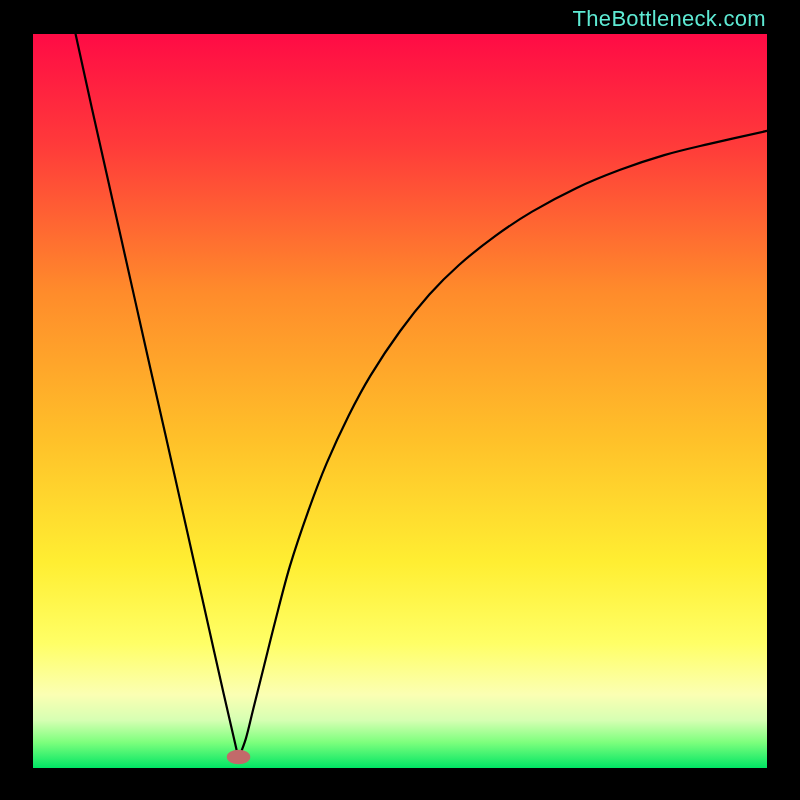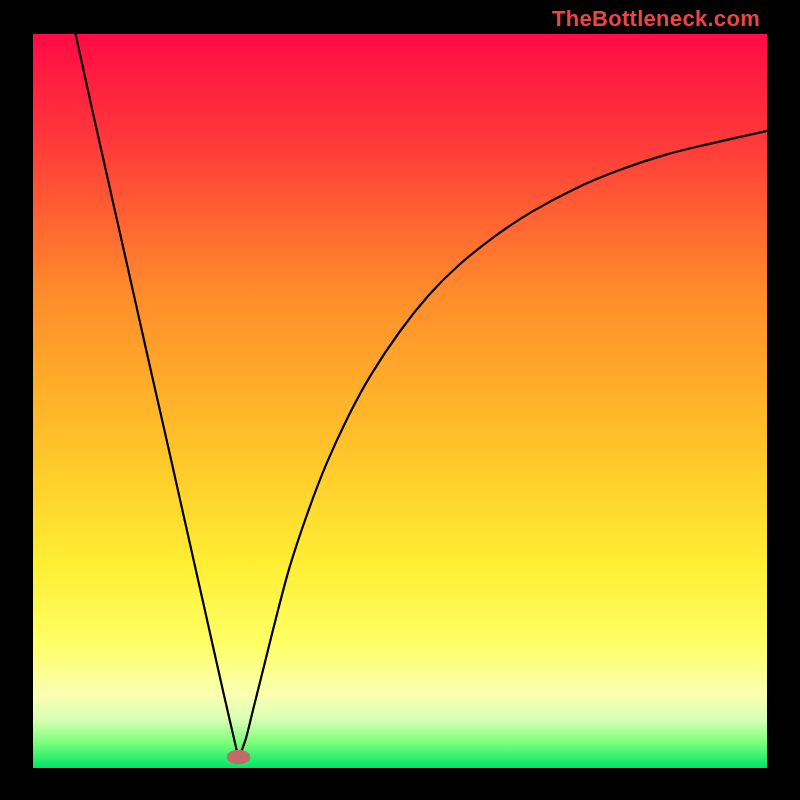--- a/index.html
+++ b/index.html
@@ -22,26 +22,26 @@
   .plot {
     position: absolute;
     left: 0;
     top: 0;
     width: 734px;
     height: 734px;
   }
   .watermark {
     position: absolute;
     top: 6px;
-    right: 40px;
-    color: #ef4444;
+    right: 34px;
+    color: #5eead4;
     font-size: 22px;
     letter-spacing: 0.3px;
     user-select: none;
-    font-weight: 700;
+    font-weight: 400;
   }
 </style>
 </head>
 <body>
 
 <div class="frame">
   <svg class="plot" viewBox="0 0 734 734" preserveAspectRatio="none">
     <defs>
       <linearGradient id="bg" x1="0" y1="0" x2="0" y2="1">
           <stop offset="0%" stop-color="#ff0b45"></stop>

